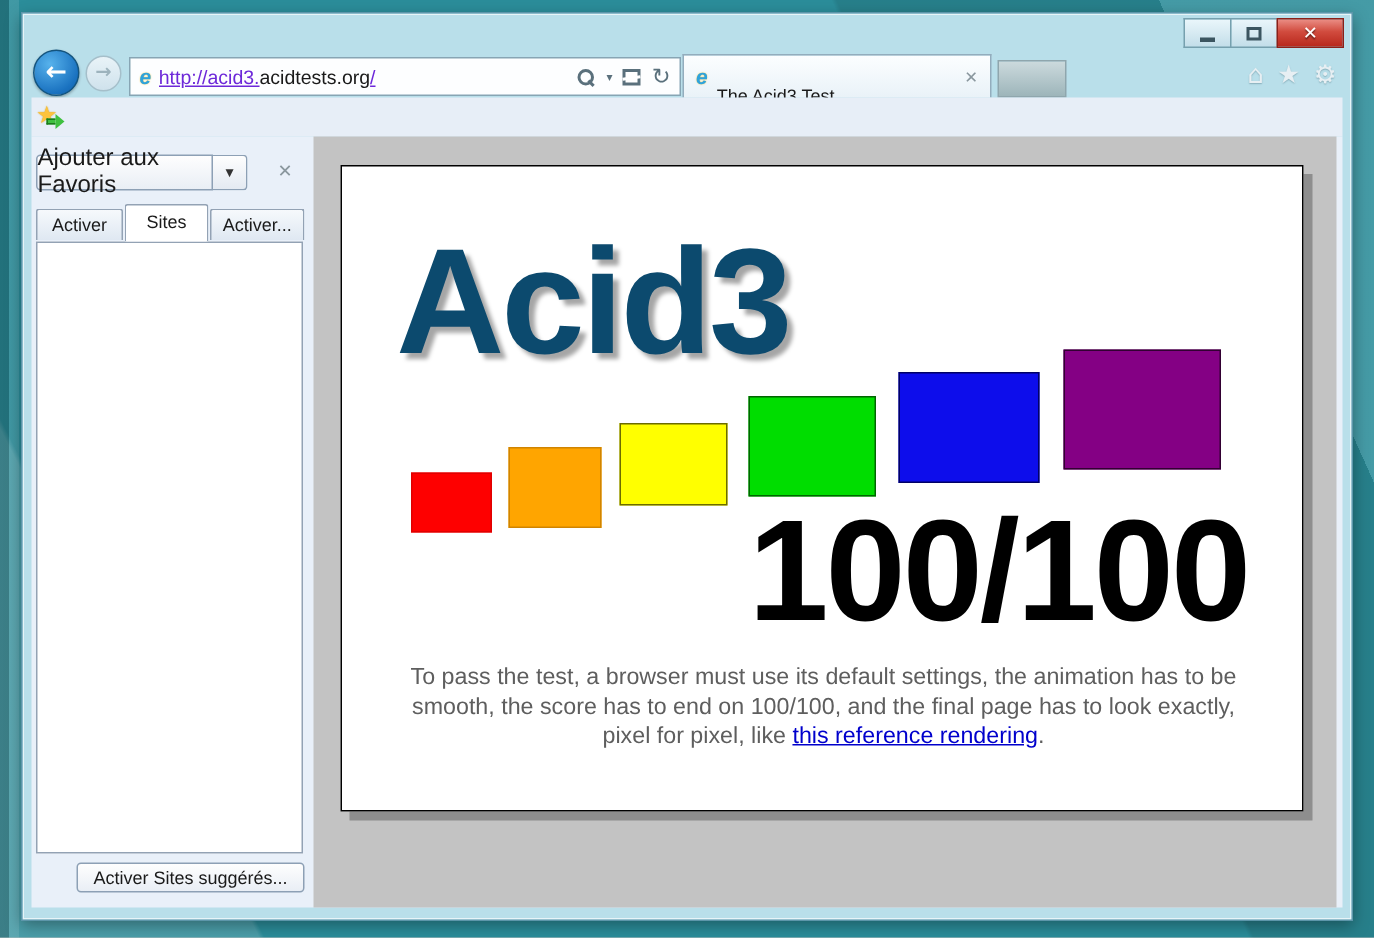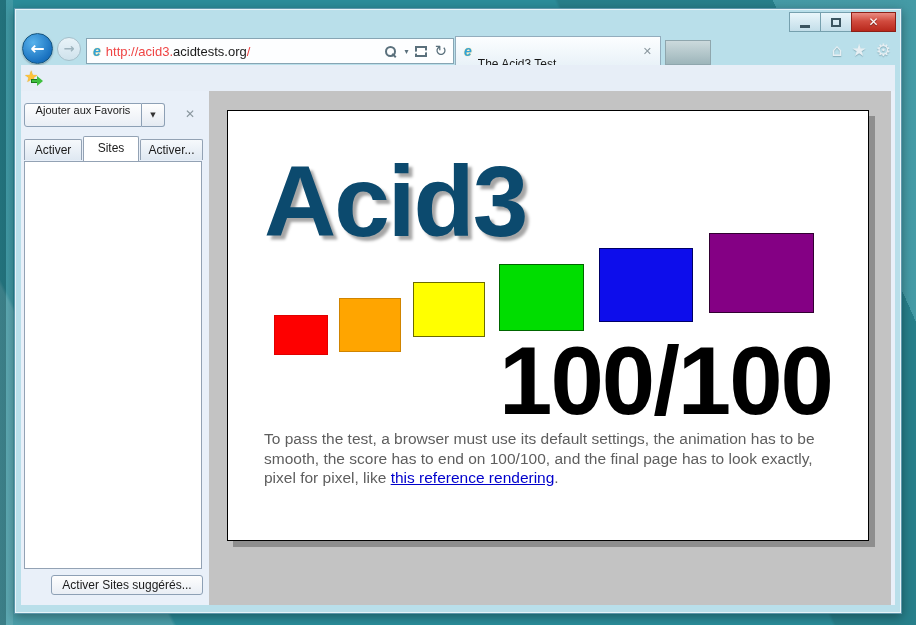--- a/index.html
+++ b/index.html
@@ -53,21 +53,21 @@
     border:1px solid #a5bfca;
     color:#9db3bd; font-size:13px; font-weight:bold; line-height:22px; text-align:center;
     font-family:"DejaVu Sans",sans-serif;
   }
   .addressbar{
     position:absolute; left:65px; top:7px; width:368px; height:26px;
     background:#fdfeff; border:1px solid #87a5b4;
     display:flex; align-items:center; padding:0 6px; gap:5px;
   }
   .url{ flex:1; font-size:13px; white-space:nowrap; overflow:hidden; }
-  .url .dim{ color:#ef4444; }
+  .url .dim{ color:#6d28d9;text-decoration:underline; }
   .url .strong{ color:#1a1a1a; }
   .abar-icons{ display:flex; align-items:center; gap:7px; color:#5a707c; }
   .icon-search{ position:relative; width:13px; height:13px; }
   .icon-search::before{ content:''; position:absolute; left:1px; top:1px; width:7px; height:7px; border:2px solid #5a707c; border-radius:50%; }
   .icon-search::after{ content:''; position:absolute; left:9px; top:8px; width:2px; height:5px; background:#5a707c; transform:rotate(-45deg); }
   .icon-dd{ font-size:8px; color:#5a707c; font-family:"DejaVu Sans",sans-serif; }
   .icon-compat{ width:12px; height:11px; border:2px solid #5a707c; position:relative; background:#fff; }
   .icon-compat::after{ content:''; position:absolute; left:-2px; top:3px; width:12px; height:2px; background:#fff; transform:rotate(-8deg); }
   .icon-refresh{ font-size:15px; line-height:1; font-family:"DejaVu Sans",sans-serif; }
   
@@ -96,21 +96,21 @@
   .favstar .star{ position:absolute; left:0; top:0; font-size:16px; color:#fdc33c; text-shadow:0 0 1px #c79a20; font-family:"DejaVu Sans",sans-serif; }
   .favstar .arrow-stem{ position:absolute; left:7px; top:12px; width:6px; height:4px; background:#3fc03f; border:1px solid #1d7a1d; border-right:none; }
   .favstar .arrow-head{ position:absolute; left:13px; top:9px; width:0; height:0; border-left:6px solid #3fc03f; border-top:5px solid transparent; border-bottom:5px solid transparent; }
   
   .main{ position:absolute; top:82px; left:6px; right:6px; bottom:8px; background:#e9f0f9; }
   .sidebar{ position:absolute; left:2px; top:0; width:184px; bottom:0; }
   .addfav{ position:absolute; left:1px; top:12px; height:24px; display:flex; }
   .addfav .label-part{
     width:118px; height:24px; border:1px solid #8da0b5; border-radius:3px 0 0 3px;
     background:linear-gradient(#fefefe,#e9eef5);
-    font-size:11px; color:#1a1a1a; display:flex; align-items:flex-start; justify-content:center;
+    font-size:16px; color:#1a1a1a; display:flex; align-items:center; justify-content:center;
   }
   .addfav .arrow-part{
     width:23px; height:24px; border:1px solid #8da0b5; border-left:none; border-radius:0 3px 3px 0;
     background:linear-gradient(#fefefe,#e4eaf2);
     display:flex; align-items:center; justify-content:center;
     font-size:7px; color:#333; font-family:"DejaVu Sans",sans-serif;
   }
   .side-close{ position:absolute; left:162px; top:16px; font-size:12px; color:#8a979e; font-family:"DejaVu Sans",sans-serif; }
   .side-tabs{ position:absolute; left:1px; top:45px; right:2px; height:25px; }
   .stab{
@@ -151,22 +151,22 @@
     font-size:96px; font-weight:bold; line-height:1; letter-spacing:-2px; color:#000;
   }
   .rect{ position:absolute; border:1px solid transparent; }
   .rect0{ left:46px;  top:204px; width:54px;  height:40px; }
   .rect1{ left:111px; top:187px; width:62px;  height:54px; }
   .rect2{ left:185px; top:171px; width:72px;  height:55px; }
   .rect3{ left:271px; top:153px; width:85px;  height:67px; }
   .rect4{ left:371px; top:137px; width:94px;  height:74px; }
   .rect5{ left:481px; top:122px; width:105px; height:80px; }
   .acid-text{
-    position:absolute; left:36px; top:318px; width:570px;
-    font-size:15.5px; line-height:19.5px; color:#5e5e5e;
+    position:absolute; left:36px; top:331px; width:570px;
+    font-size:15.5px; line-height:19.5px; color:#5e5e5e;text-align:center;
   }
   .acid-text a{ text-decoration:underline; }
 </style>
 </head>
 <body>
 
 <div class="window">
 
   <div class="winbtns">
     <div class="winbtn">

